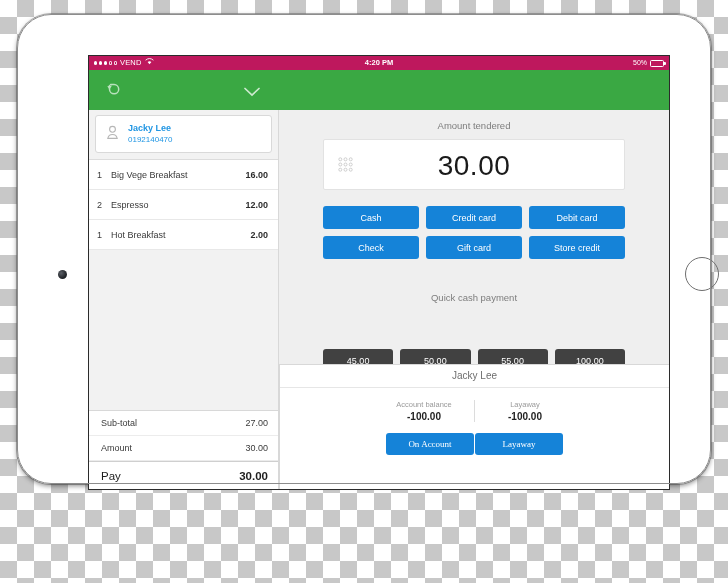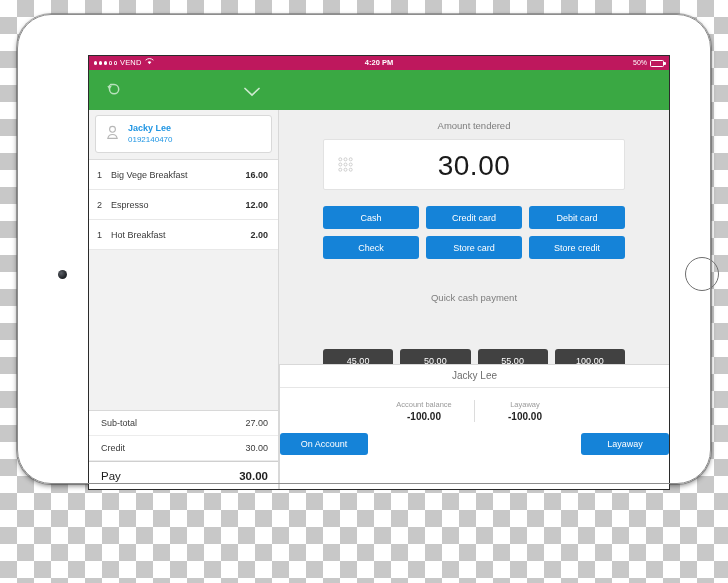--- a/index.html
+++ b/index.html
@@ -374,23 +374,24 @@
     color: #9a9a9a;
     margin-bottom: 2px;
   }
   .cp-stat-value {
     font-size: 10px;
     color: #222222;
     font-weight: bold;
   }
   #cp-buttons {
     display: flex;
-    justify-content: space-between;
+    justify-content: center;
     gap: 1px;
     margin-top: 11px;
+    font-family: Liberation Serif, serif;
   }
   .cp-btn {
     width: 88px;
     height: 22px;
     background: #1583d8;
     border-radius: 3px;
     color: #ffffff;
     font-size: 9px;
     display: flex;
     align-items: center;
@@ -482,21 +483,21 @@
           <span class="li-price">2.00</span>
         </div>
       </div>
 
       <div id="totals">
         <div class="total-row">
           <span class="t-label">Sub-total</span>
           <span class="t-value">27.00</span>
         </div>
         <div class="total-row">
-          <span class="t-label">Credit</span>
+          <span class="t-label">Amount</span>
           <span class="t-value">30.00</span>
         </div>
         <div class="total-row pay">
           <span class="t-label">Pay</span>
           <span class="t-value">30.00</span>
         </div>
       </div>
 
     </div>
 
@@ -521,21 +522,21 @@
           </svg>
         </span>
         <div id="amount-value">30.00</div>
       </div>
 
       <div id="pay-buttons">
         <div class="pay-btn">Cash</div>
         <div class="pay-btn">Credit card</div>
         <div class="pay-btn">Debit card</div>
         <div class="pay-btn">Check</div>
-        <div class="pay-btn">Store card</div>
+        <div class="pay-btn">Gift card</div>
         <div class="pay-btn">Store credit</div>
       </div>
 
       <div id="quick-label">Quick cash payment</div>
 
       <div id="quick-buttons">
         <div class="quick-btn">45.00</div>
         <div class="quick-btn">50.00</div>
         <div class="quick-btn">55.00</div>
         <div class="quick-btn">100.00</div>

